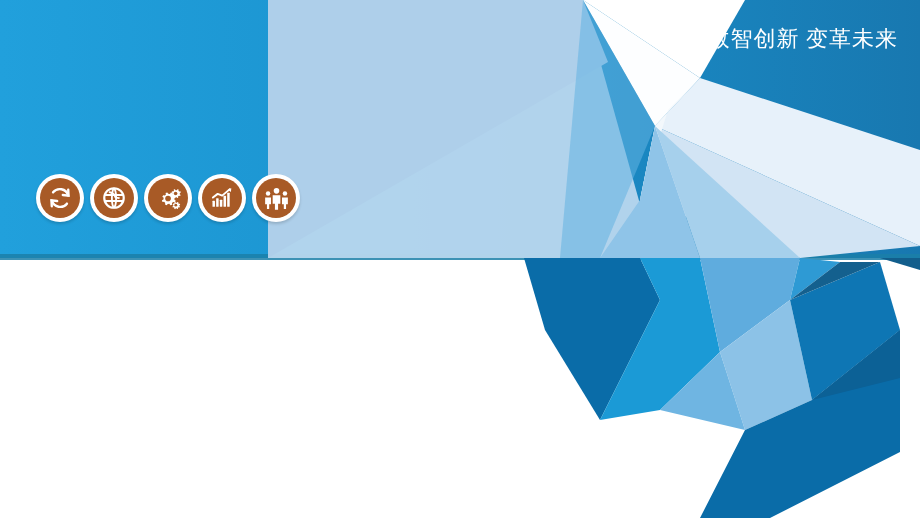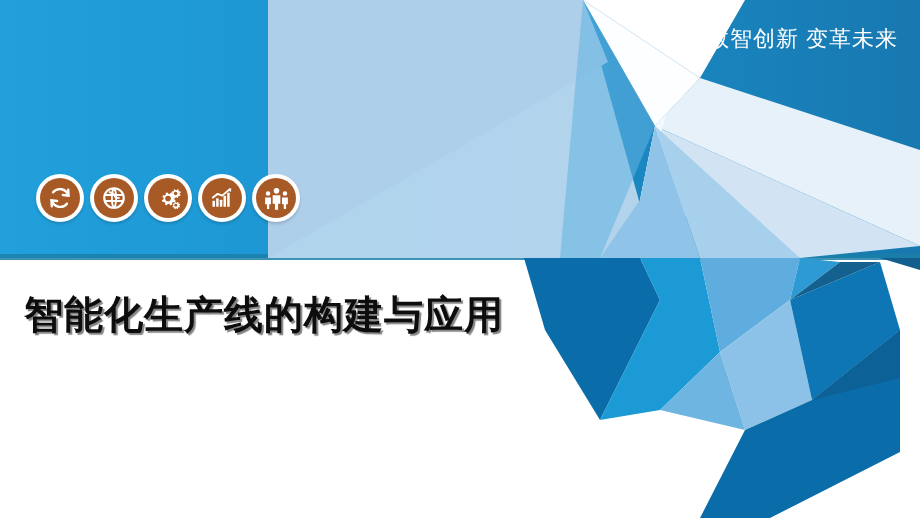--- a/index.html
+++ b/index.html
@@ -6,21 +6,21 @@
     margin: 0;
     padding: 0;
     background: #ffffff;
   }
   #slide {
     position: relative;
     width: 920px;
     height: 518px;
     overflow: hidden;
     background: #ffffff;
-    font-family: Liberation Sans, sans-serif;
+    font-family: Liberation Serif, serif;
   }
   
   #bg-art {
     position: absolute;
     left: 0; top: 0;
     width: 920px;
     height: 518px;
     display: block;
   }
   
@@ -218,15 +218,14 @@
             <path d="M1.9 11.0h5.2v6.0H5.5V21.4H3.5V17H1.9z"></path>
             <circle cx="19.5" cy="7.6" r="2.0"></circle>
             <path d="M16.9 11.0h5.2v6.0h-1.6V21.4h-2.0V17h-1.6z"></path>
           </g>
         </svg>
       </div>
     </div>
 
   </div>
 
-  <div id="slide-title">智能化生产线的构建与应用</div>
 
 </div>
 
 </body></html>

